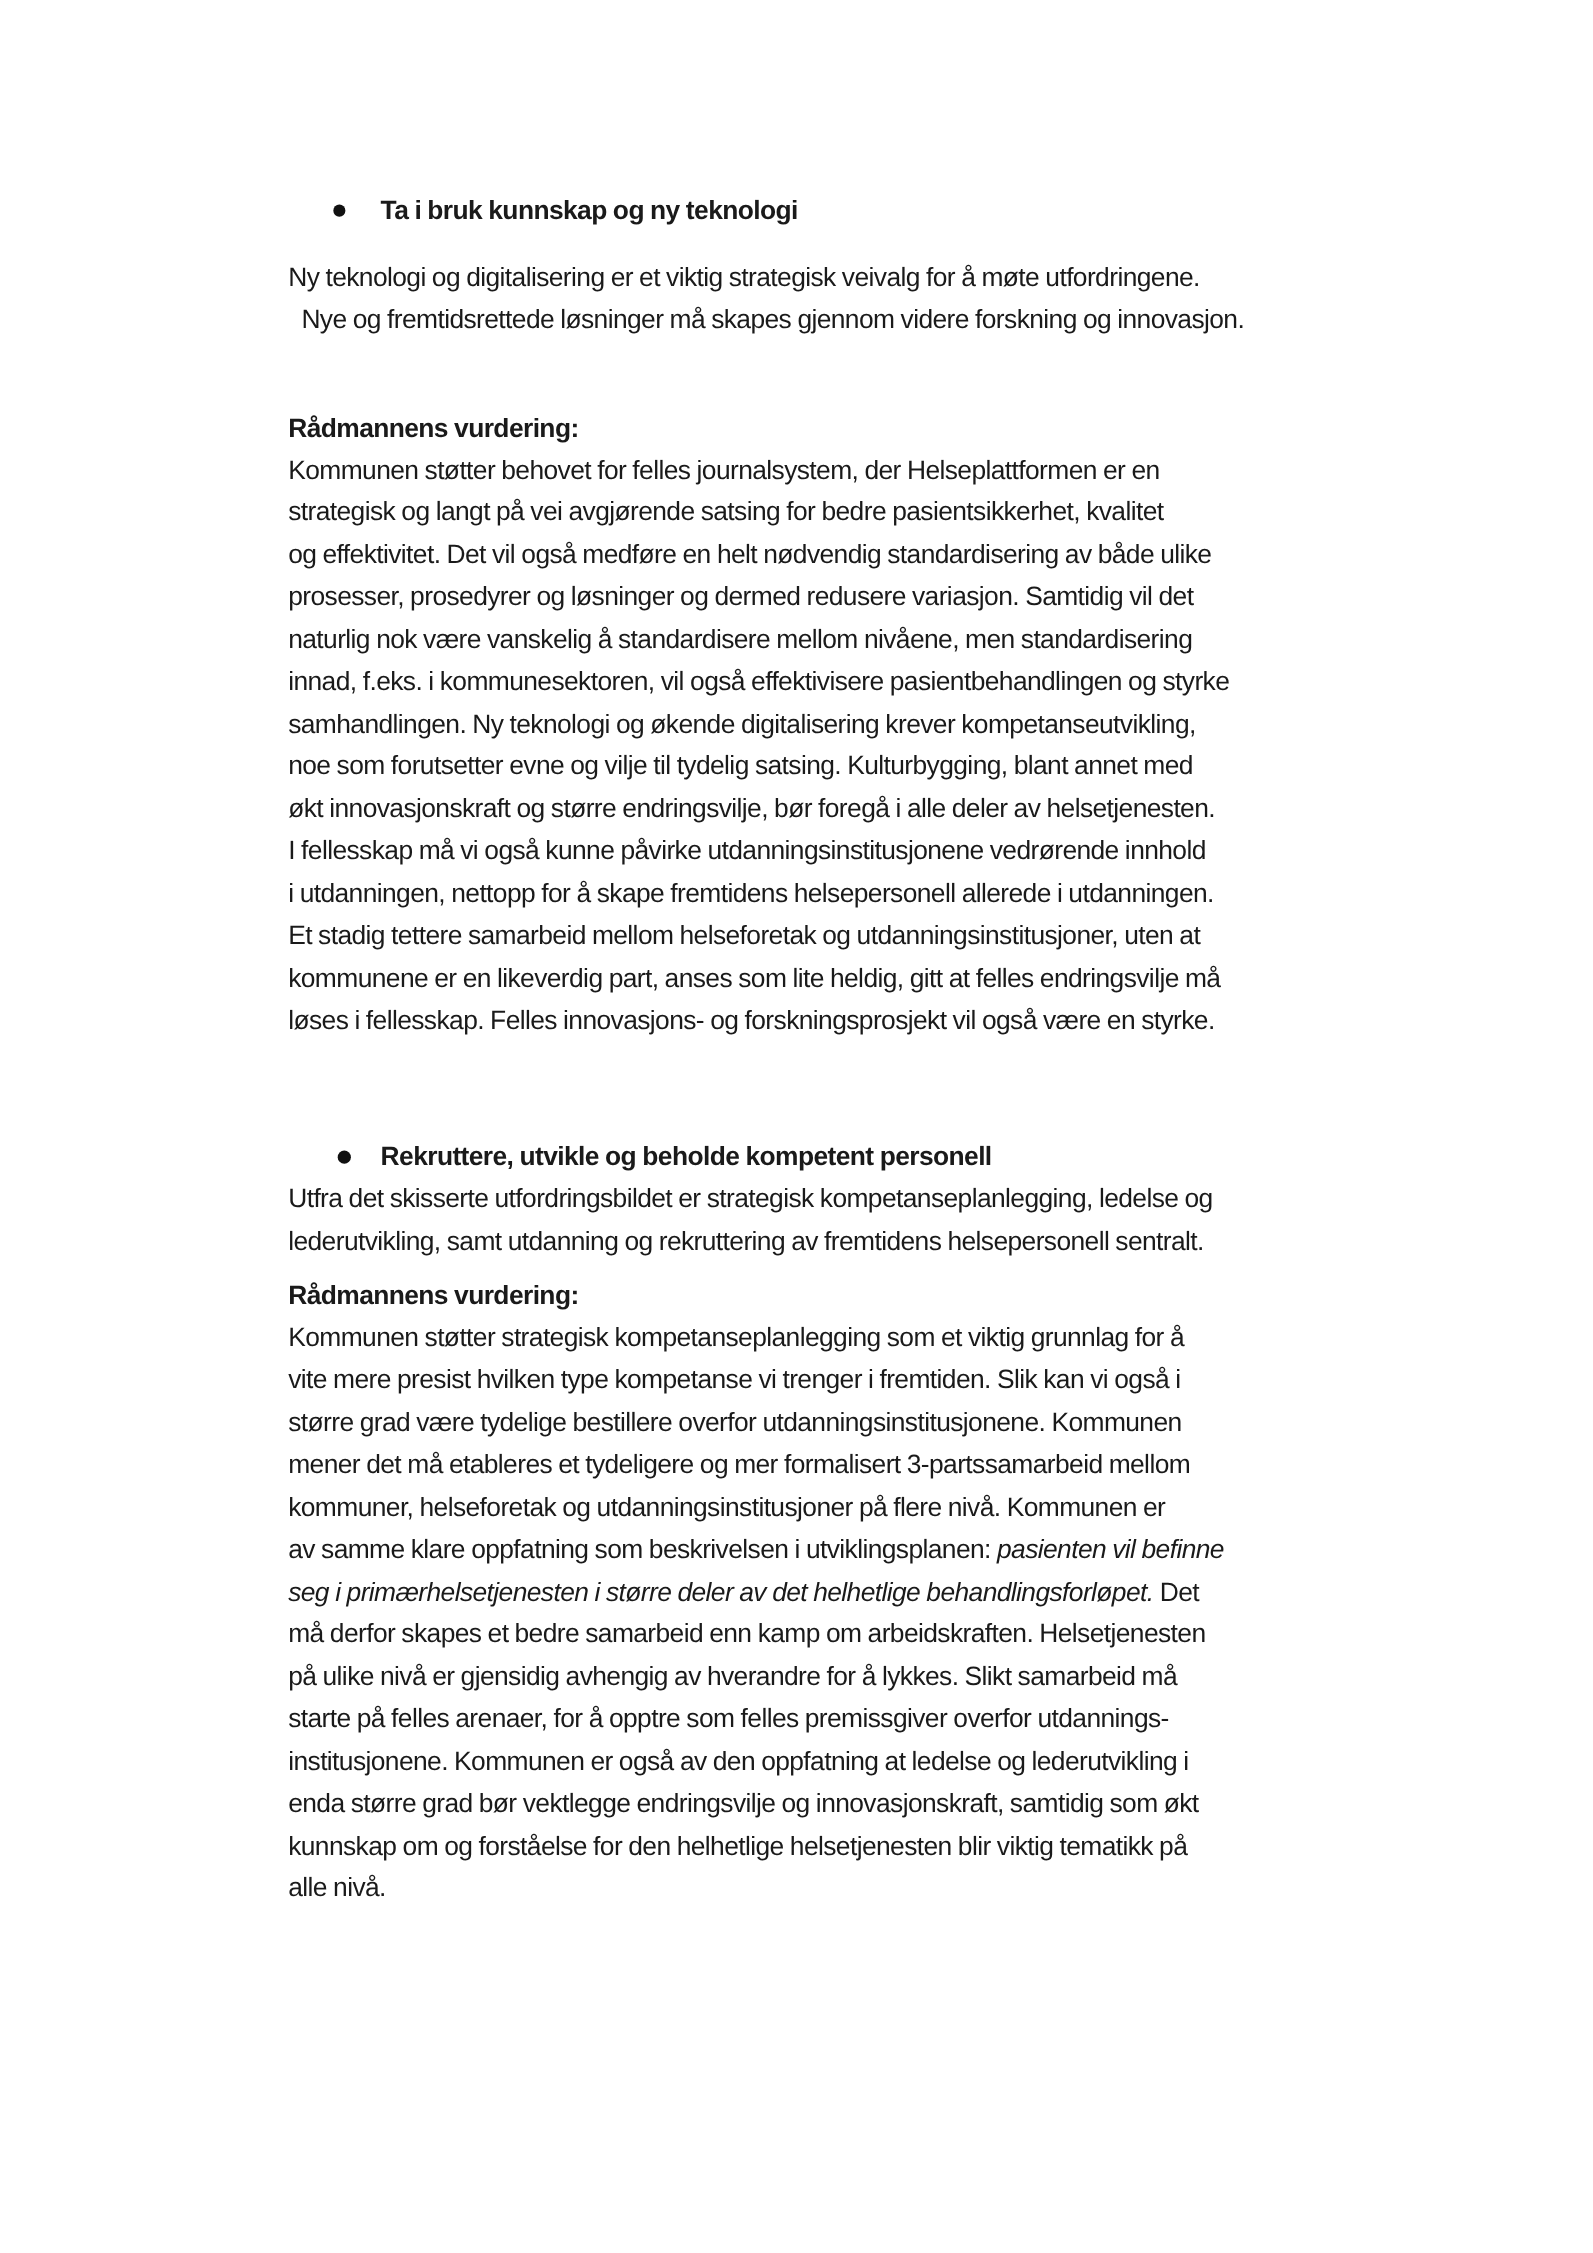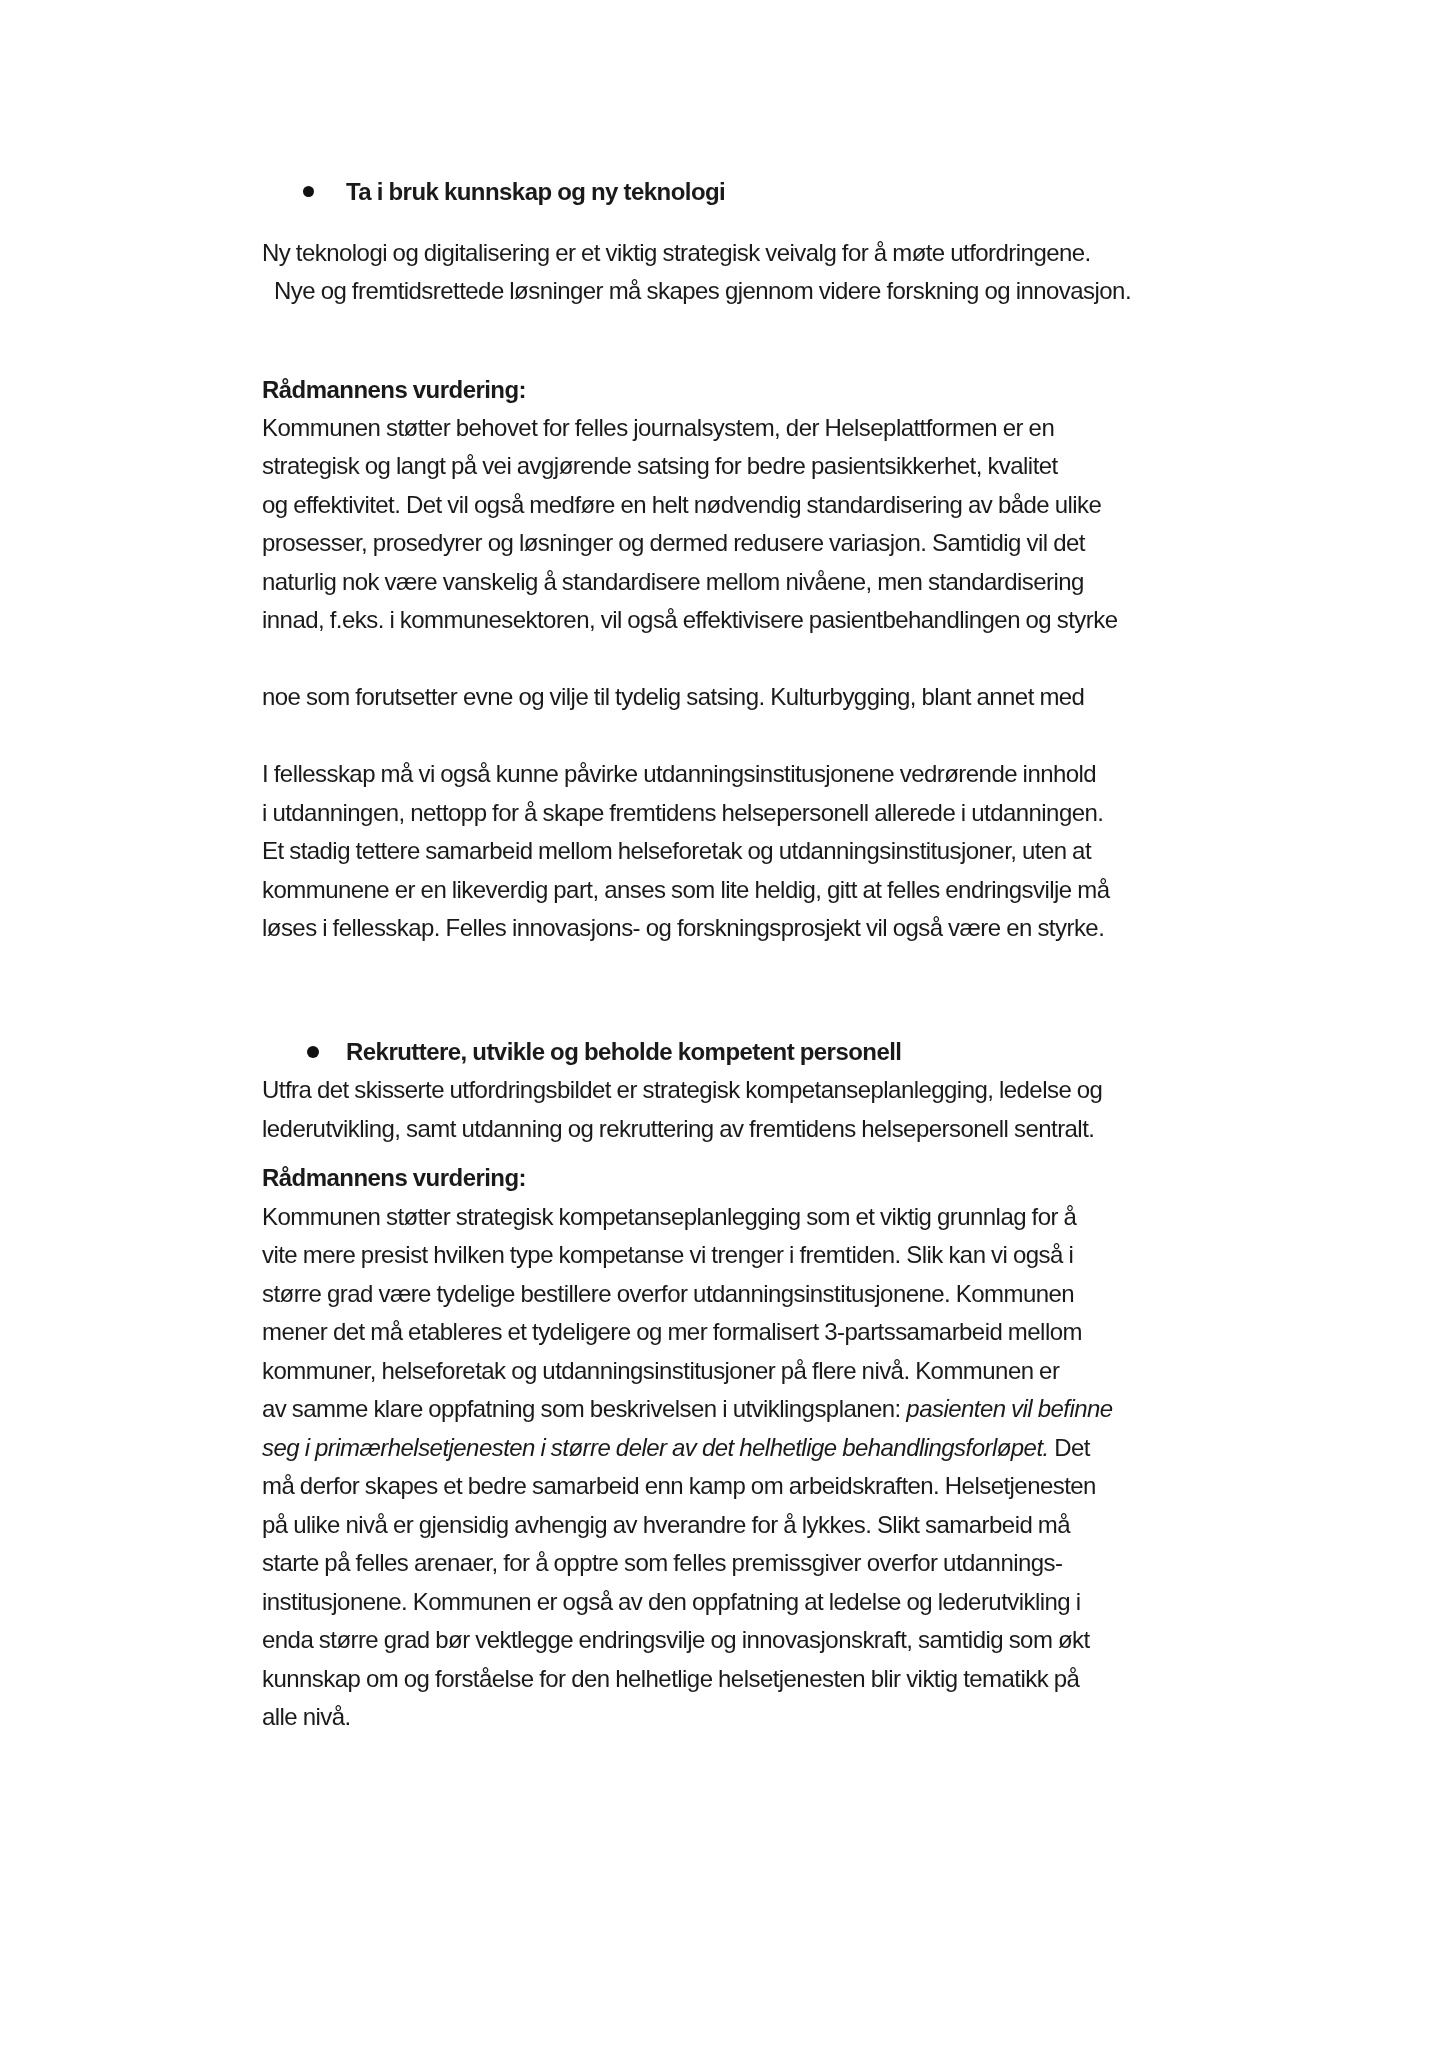--- a/index.html
+++ b/index.html
@@ -37,21 +37,23 @@
   <div class="line" style="top:238px;">Ny teknologi og digitalisering er et viktig strategisk veivalg for å møte utfordringene.</div>
   <div class="line" style="top:276px;margin-left:12px;">Nye og fremtidsrettede løsninger må skapes gjennom videre forskning og innovasjon.</div>
 
   <div class="line bold" style="top:375px;">Rådmannens vurdering:</div>
   <div class="line" style="top:413px;">Kommunen støtter behovet for felles journalsystem, der Helseplattformen er en</div>
   <div class="line" style="top:451px;">strategisk og langt på vei avgjørende satsing for bedre pasientsikkerhet, kvalitet</div>
   <div class="line" style="top:490px;">og effektivitet. Det vil også medføre en helt nødvendig standardisering av både ulike</div>
   <div class="line" style="top:528px;">prosesser, prosedyrer og løsninger og dermed redusere variasjon. Samtidig vil det</div>
   <div class="line" style="top:567px;">naturlig nok være vanskelig å standardisere mellom nivåene, men standardisering</div>
   <div class="line" style="top:605px;">innad, f.eks. i kommunesektoren, vil også effektivisere pasientbehandlingen og styrke</div>
+  <div class="line" style="top:644px;">samhandlingen. Ny teknologi og økende digitalisering krever kompetanseutvikling,</div>
   <div class="line" style="top:682px;">noe som forutsetter evne og vilje til tydelig satsing. Kulturbygging, blant annet med</div>
+  <div class="line" style="top:721px;">økt innovasjonskraft og større endringsvilje, bør foregå i alle deler av helsetjenesten.</div>
   <div class="line" style="top:759px;">I fellesskap må vi også kunne påvirke utdanningsinstitusjonene vedrørende innhold</div>
   <div class="line" style="top:798px;">i utdanningen, nettopp for å skape fremtidens helsepersonell allerede i utdanningen.</div>
   <div class="line" style="top:836px;">Et stadig tettere samarbeid mellom helseforetak og utdanningsinstitusjoner, uten at</div>
   <div class="line" style="top:875px;">kommunene er en likeverdig part, anses som lite heldig, gitt at felles endringsvilje må</div>
   <div class="line" style="top:913px;">løses i fellesskap. Felles innovasjons- og forskningsprosjekt vil også være en styrke.</div>
 
   <span class="bullet" style="left:307px; top:1046px; width:12px; height:12px;"></span>
   <div class="line bold bullet-line" style="top:1037px;">Rekruttere, utvikle og beholde kompetent personell</div>
 
   <div class="line" style="top:1075px;">Utfra det skisserte utfordringsbildet er strategisk kompetanseplanlegging, ledelse og</div>

